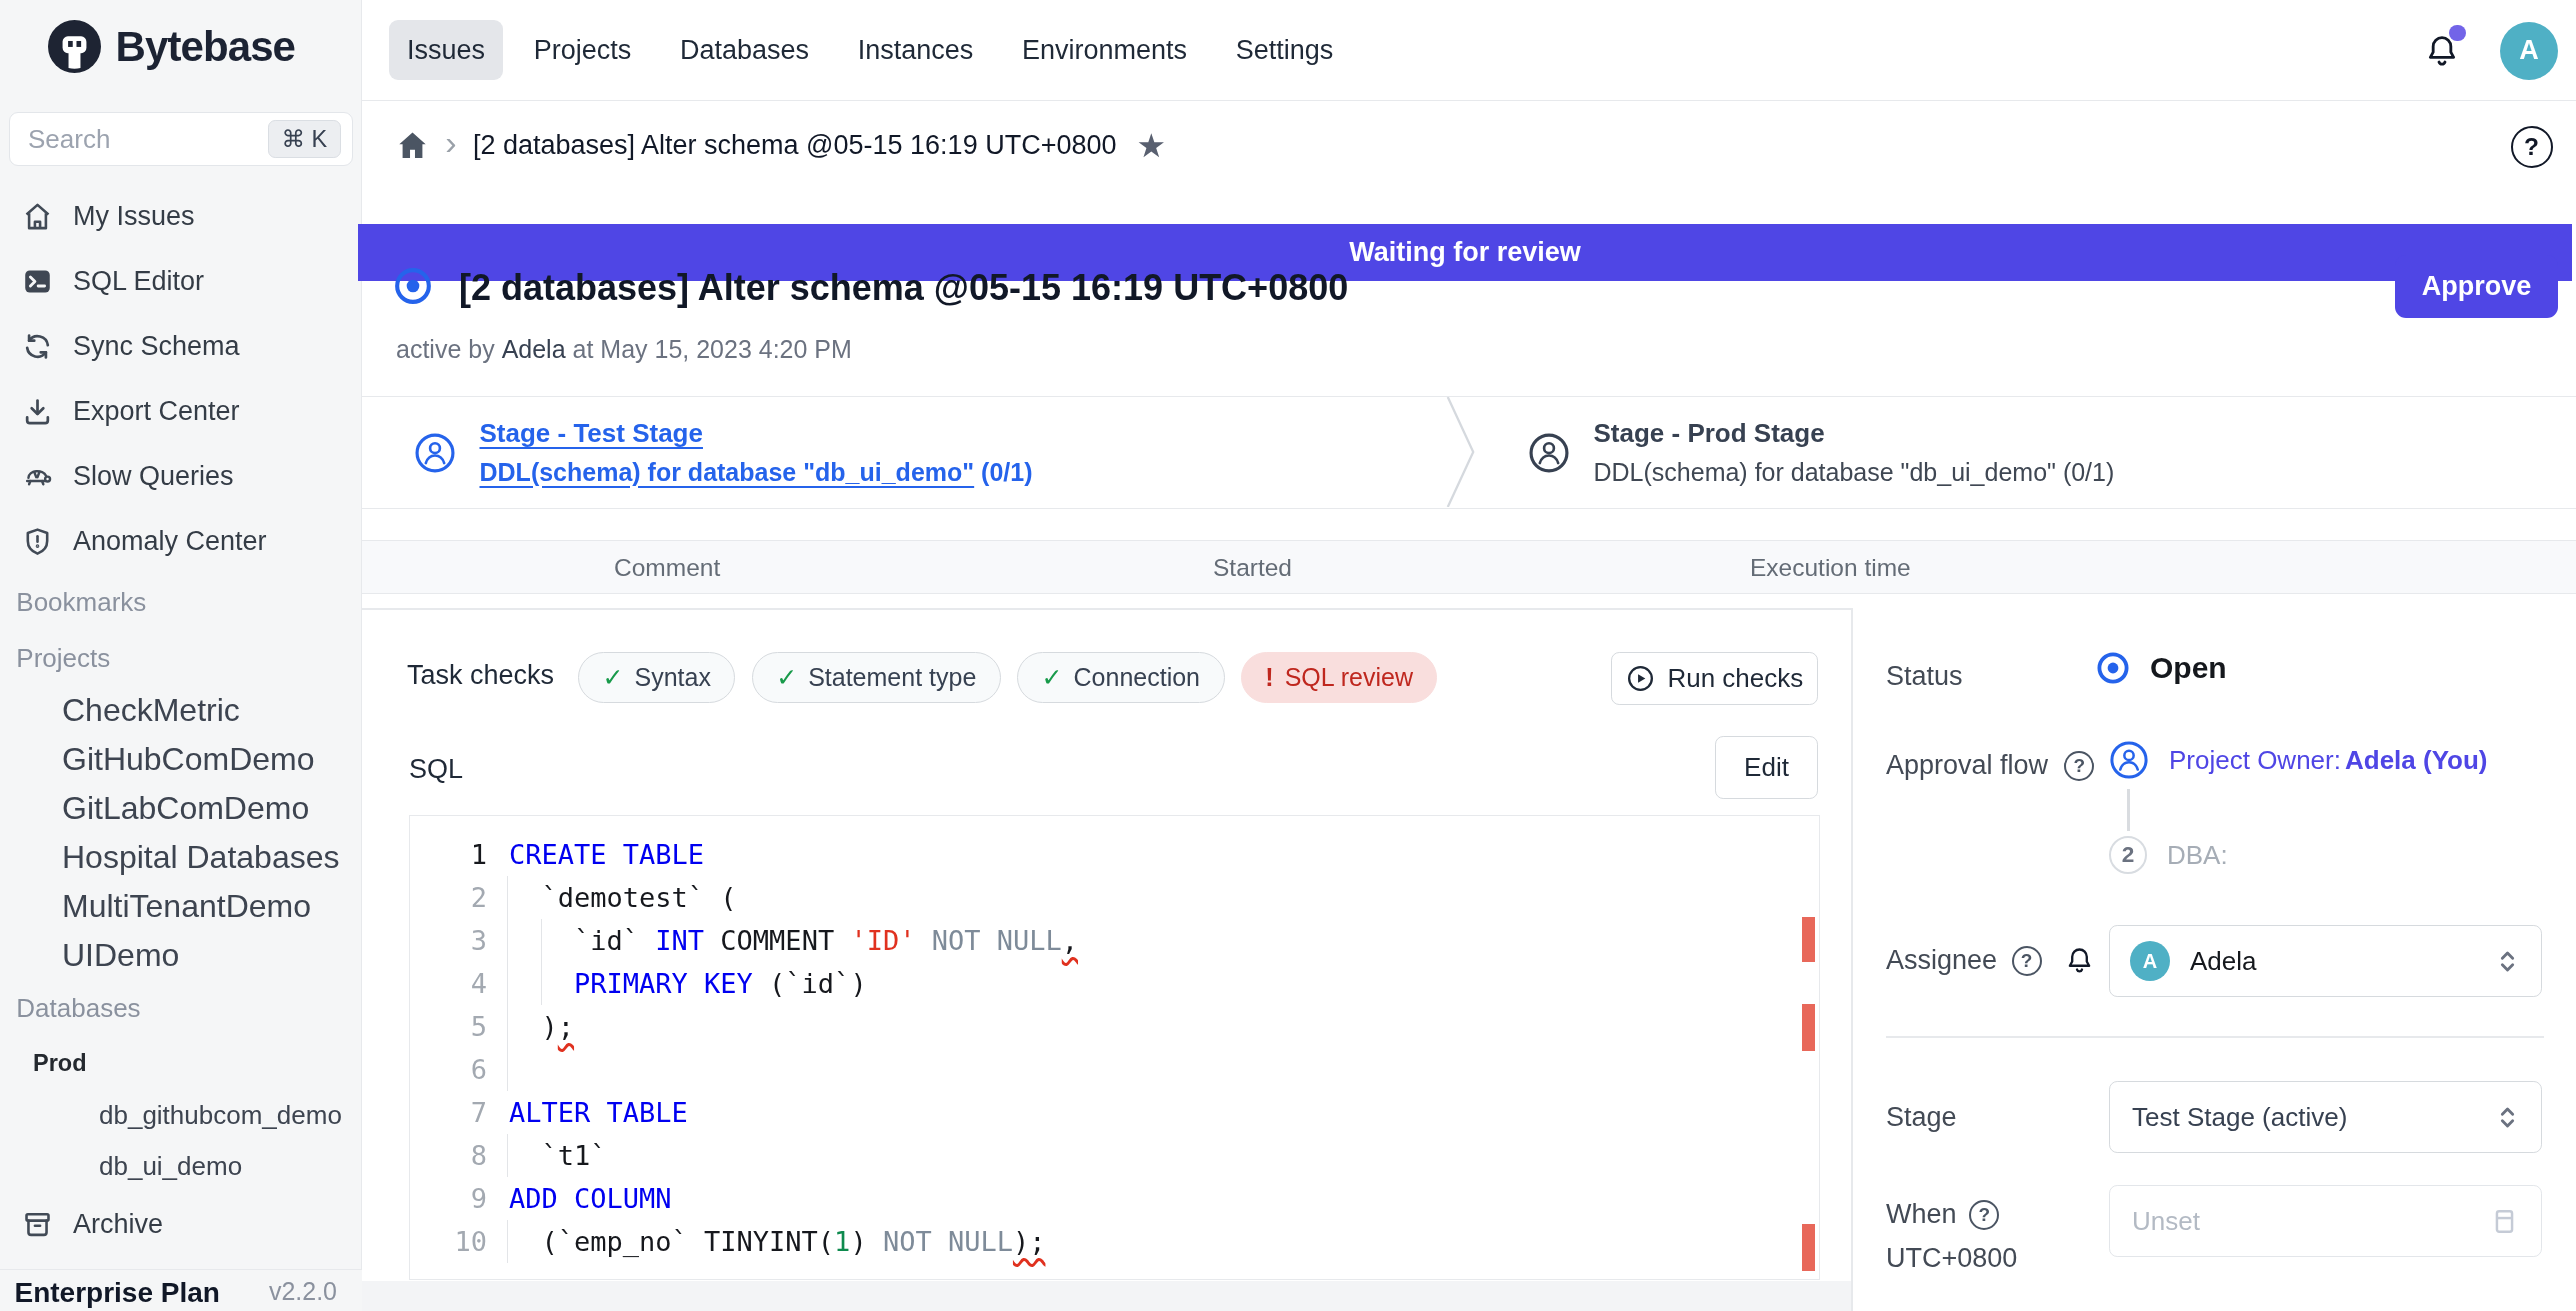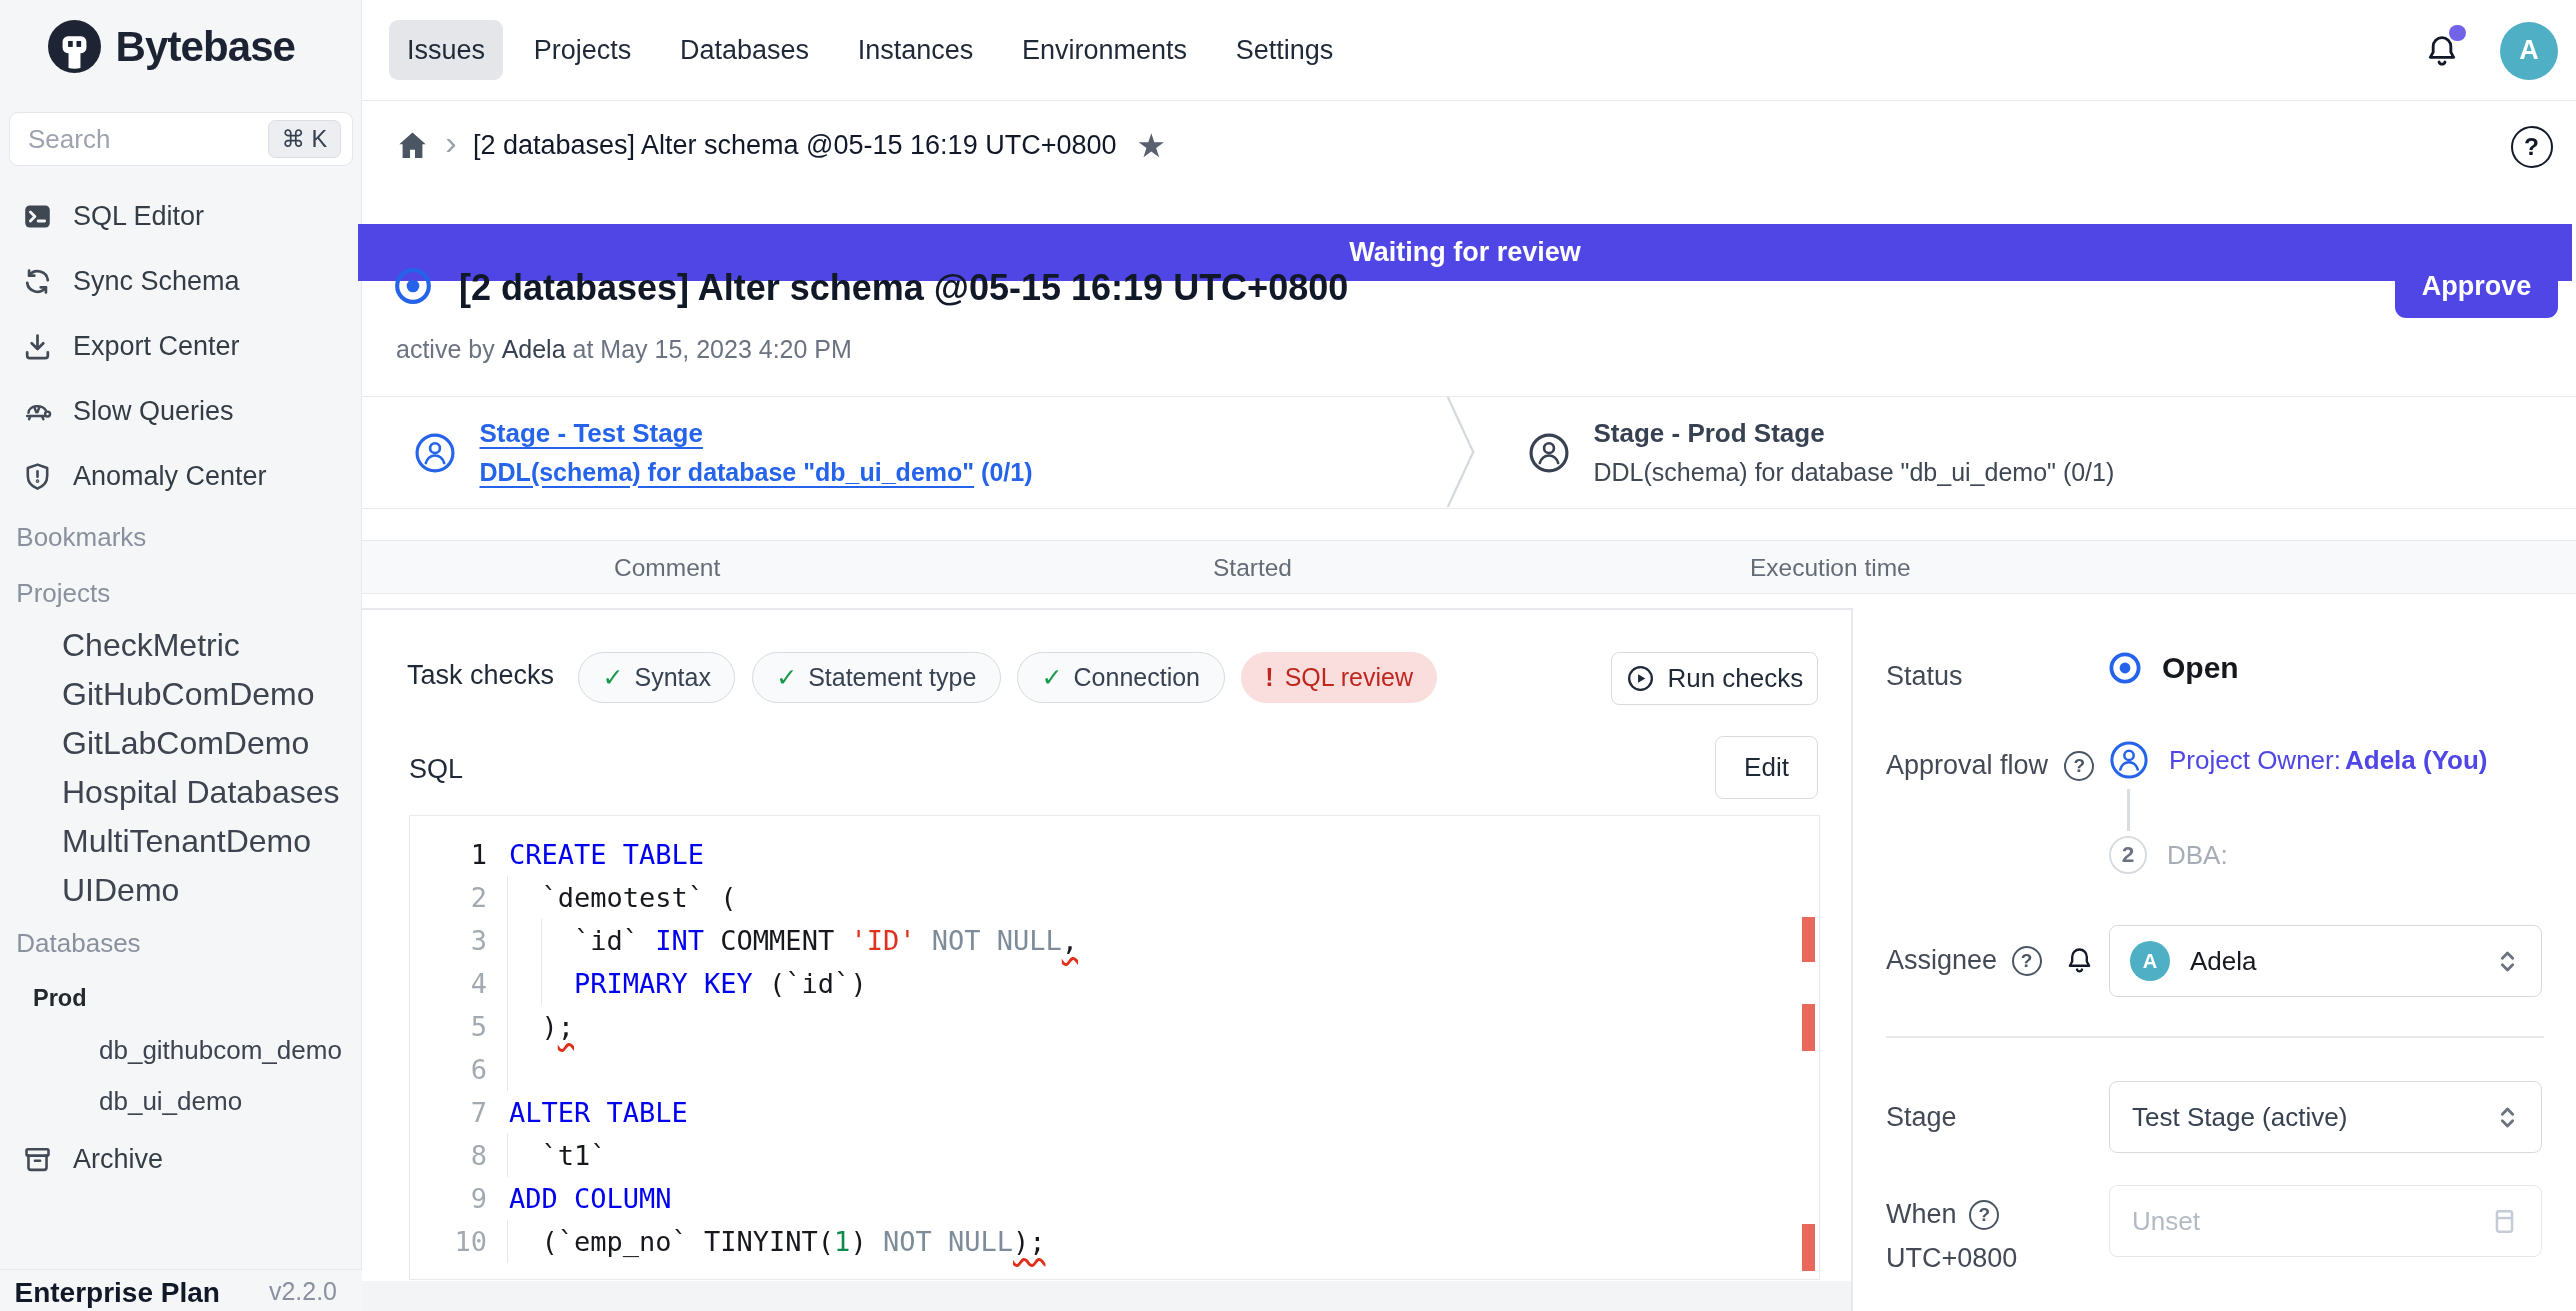--- a/index.html
+++ b/index.html
@@ -127,21 +127,21 @@
   .tok-gy{color:#7e8b99;} .tok-num{color:#0e8a4e;}
   .sq{text-decoration-line:underline;text-decoration-style:wavy;text-decoration-color:#e0311f;
       text-decoration-thickness:2.7px;text-underline-offset:7.2px;}
   .errmark{position:absolute;right:3.6px;width:13.6px;background:#e8685a;}
   #bottom-strip{position:absolute;left:362px;top:1281px;width:1489px;height:31px;background:#f3f4f6;}
 
   
   #rightpanel{position:absolute;left:1853px;top:608px;width:816px;height:704px;background:#fff;}
   .rp-label{font-size:27px;font-weight:500;color:#434a55;}
   #row-status{position:absolute;left:33px;top:53px;}
-  #status-val{position:absolute;left:255px;top:43px;display:flex;align-items:center;gap:20px;}
+  #status-val{position:absolute;left:243px;top:43px;display:flex;align-items:center;gap:20px;}
   #status-val .v{font-size:30px;font-weight:600;color:#15181d;}
   #row-approval{position:absolute;left:33px;top:142px;display:flex;align-items:center;gap:16.3px;}
   #apr-step1{position:absolute;left:256px;top:132px;display:flex;align-items:center;gap:20px;}
   #apr-step1 .role{font-size:26px;color:var(--accent);}
   #apr-step1 .who{font-size:26px;font-weight:700;color:var(--accent);cursor:pointer;}
   #apr-line{position:absolute;left:274px;top:181px;width:2.7px;height:42px;background:#d9dce0;}
   #apr-step2{position:absolute;left:256px;top:228px;display:flex;align-items:center;gap:20px;}
   #apr-step2 .num{width:38px;height:38px;border:2.7px solid #d8dce1;border-radius:50%;box-sizing:border-box;
                   display:flex;align-items:center;justify-content:center;font-size:22.6px;font-weight:600;color:#6b7280;background:#fff;}
   #apr-step2 .role{font-size:26px;color:#a6adb6;}
@@ -185,20 +185,30 @@
       </span>
       <span class="logo-text">Bytebase</span>
     </div>
     <div id="searchbox">
       <span class="ph">Search</span>
       <span class="kbd">⌘ K</span>
     </div>
     <nav id="sidenav">
         <div class="s-row s-it">
           <span class="s-icon">
+            <svg viewBox="0 0 24 24" width="31" height="31" fill="none" stroke="currentColor" stroke-width="2" stroke-linejoin="round">
+              <path d="M3.5 10.5 12 3l8.5 7.5"></path>
+              <path d="M5.5 9.5V21h13V9.5"></path>
+              <path d="M10 21v-5h4v5"></path>
+            </svg>
+          </span>
+          <span class="lbl">My Issues</span>
+        </div>
+        <div class="s-row s-it">
+          <span class="s-icon">
             <svg viewBox="0 0 24 24" width="31" height="31">
               <rect x="2.5" y="3.5" width="19" height="17" rx="3.5" fill="#3f4753"></rect>
               <path d="M6.5 8.5 10 12l-3.5 3.5" stroke="#f5f6f7" stroke-width="2.2" fill="none" stroke-linecap="round" stroke-linejoin="round"></path>
               <path d="M12.5 15.5h5" stroke="#f5f6f7" stroke-width="2.2" stroke-linecap="round"></path>
             </svg>
           </span>
           <span class="lbl">SQL Editor</span>
         </div>
         <div class="s-row s-it">
           <span class="s-icon">

